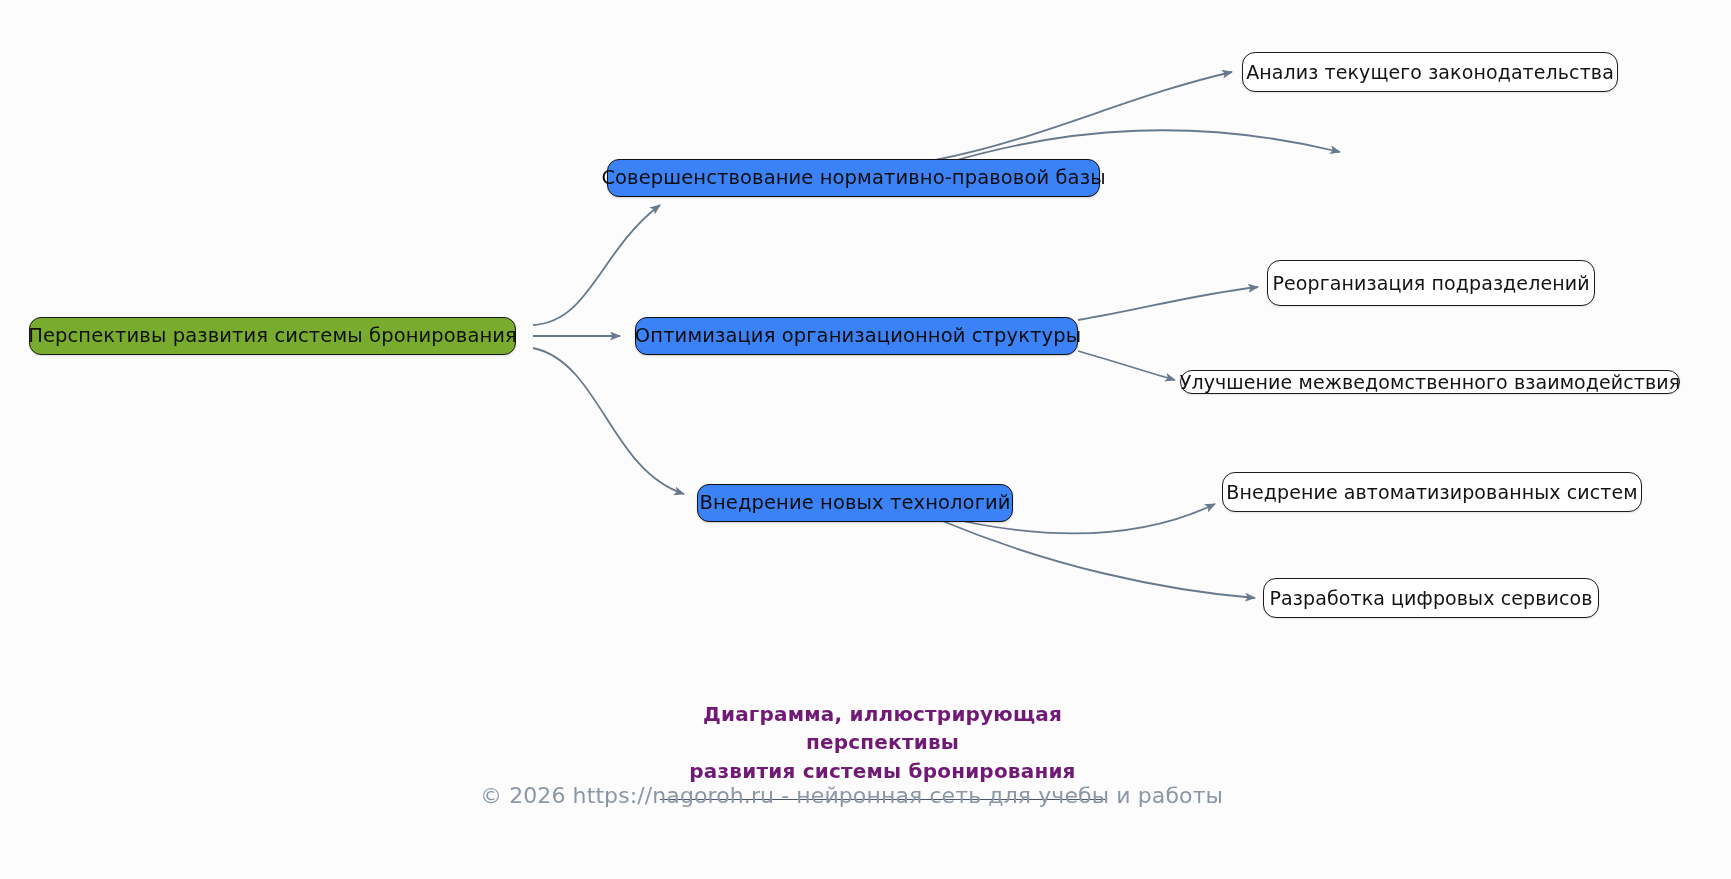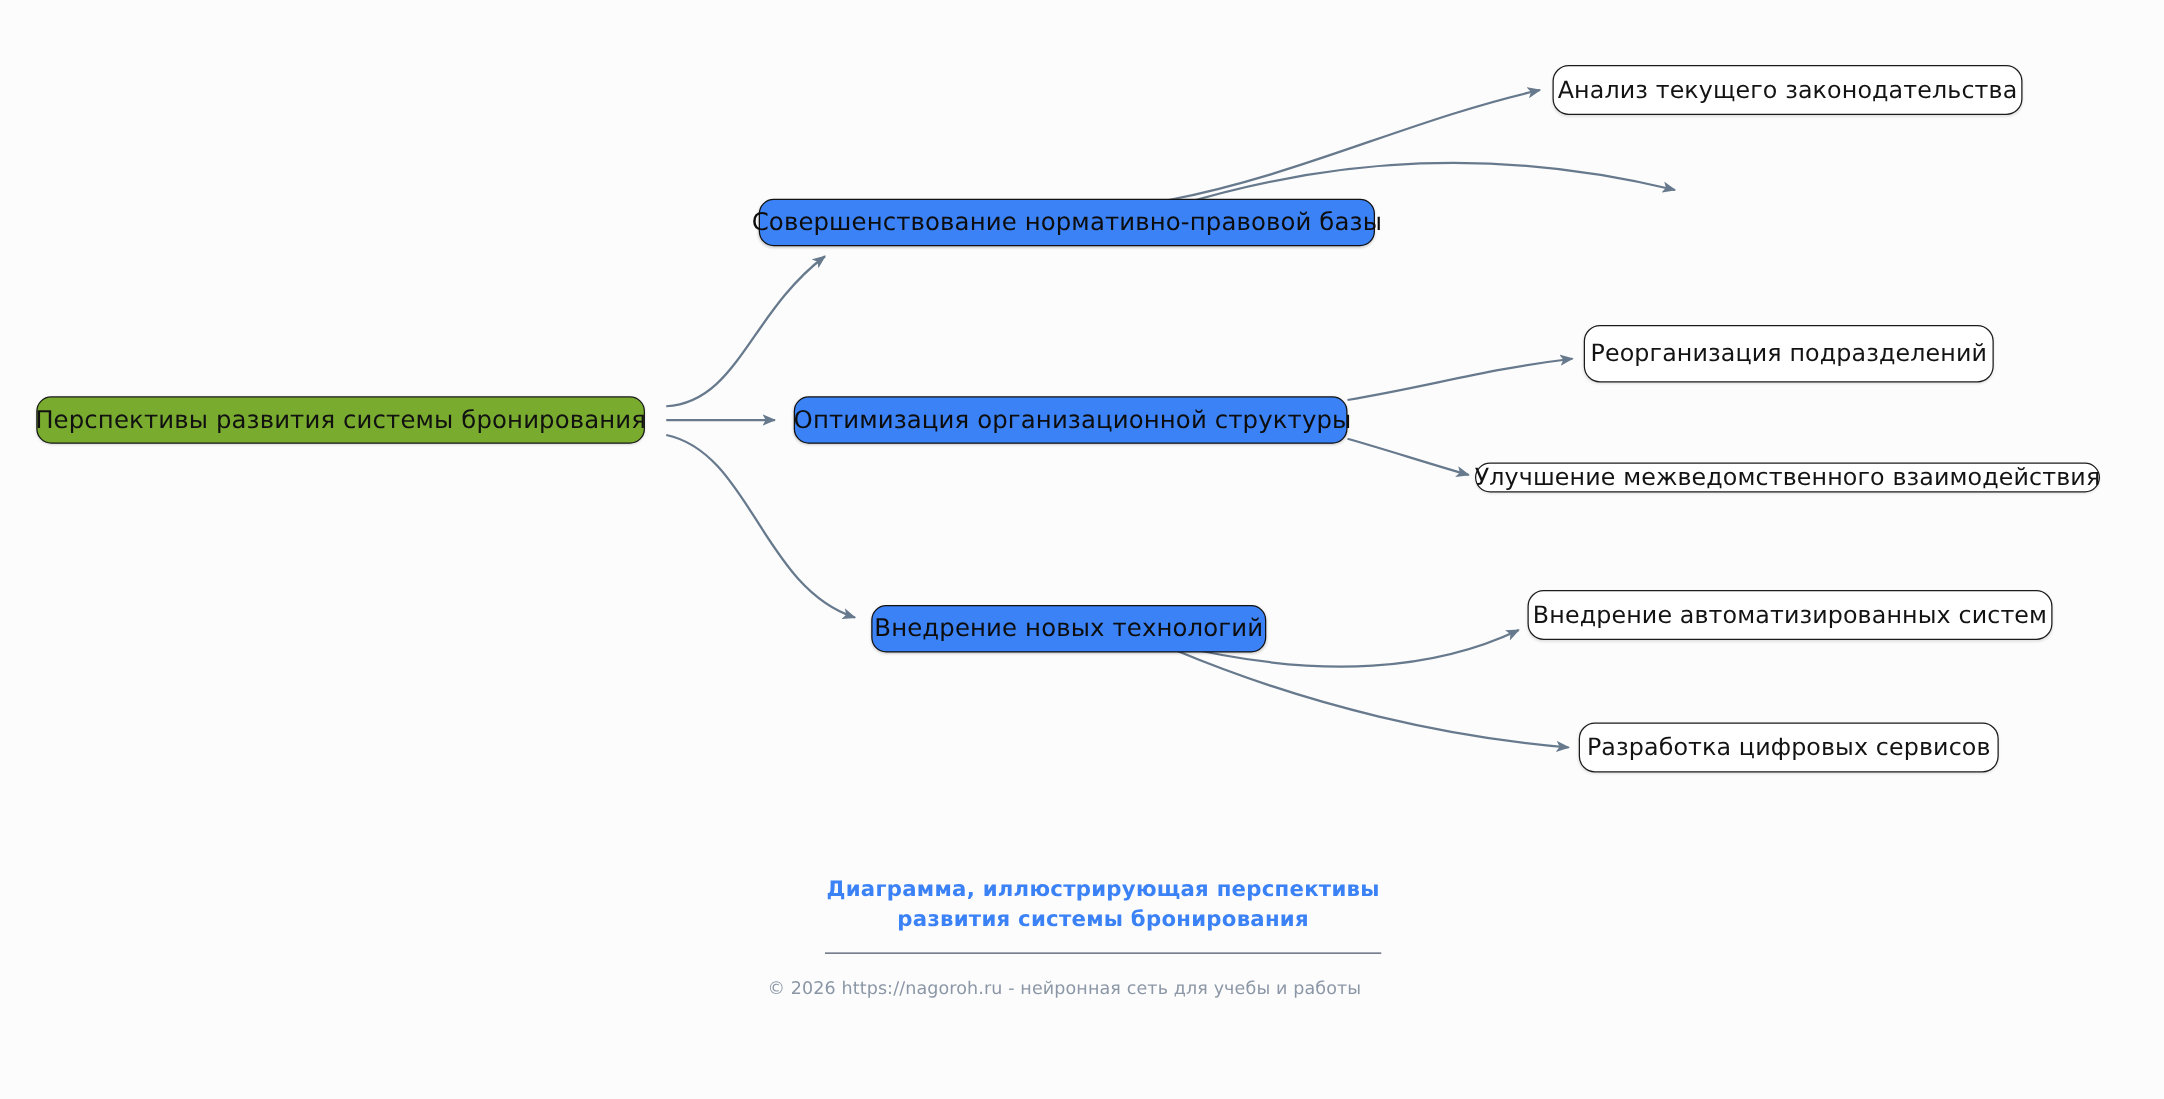--- a/index.html
+++ b/index.html
@@ -77,40 +77,40 @@
   }
 
   .caption-block {
     position: absolute;
     left: 660px;
     top: 700px;
     width: 445px;
     text-align: center;
   }
   .caption-title {
-    font-size: 17px;
+    font-size: 20px;
     font-weight: bold;
-    color: #3b82f6;
+    color: #701a75;
     line-height: 1.42;
     letter-spacing: 0.2px;
     text-align: center;
   }
   .caption-rule {
     margin: 14px auto 0 auto;
     width: 100%;
     height: 0;
     border-top: 1.4px solid #4a5568;
   }
   .footer-text {
     position: absolute;
     left: 0;
     top: 783px;
     width: 1703px;
     text-align: center;
-    font-size: 14px;
+    font-size: 22px;
     color: #8b97a6;
     letter-spacing: 0.1px;
   }
 </style>
 </head>
 <body>
 
 <div id="diagram-canvas">
 
   <svg class="edge-layer" viewBox="0 0 1731 879" width="1731" height="879" xmlns="http://www.w3.org/2000/svg">

